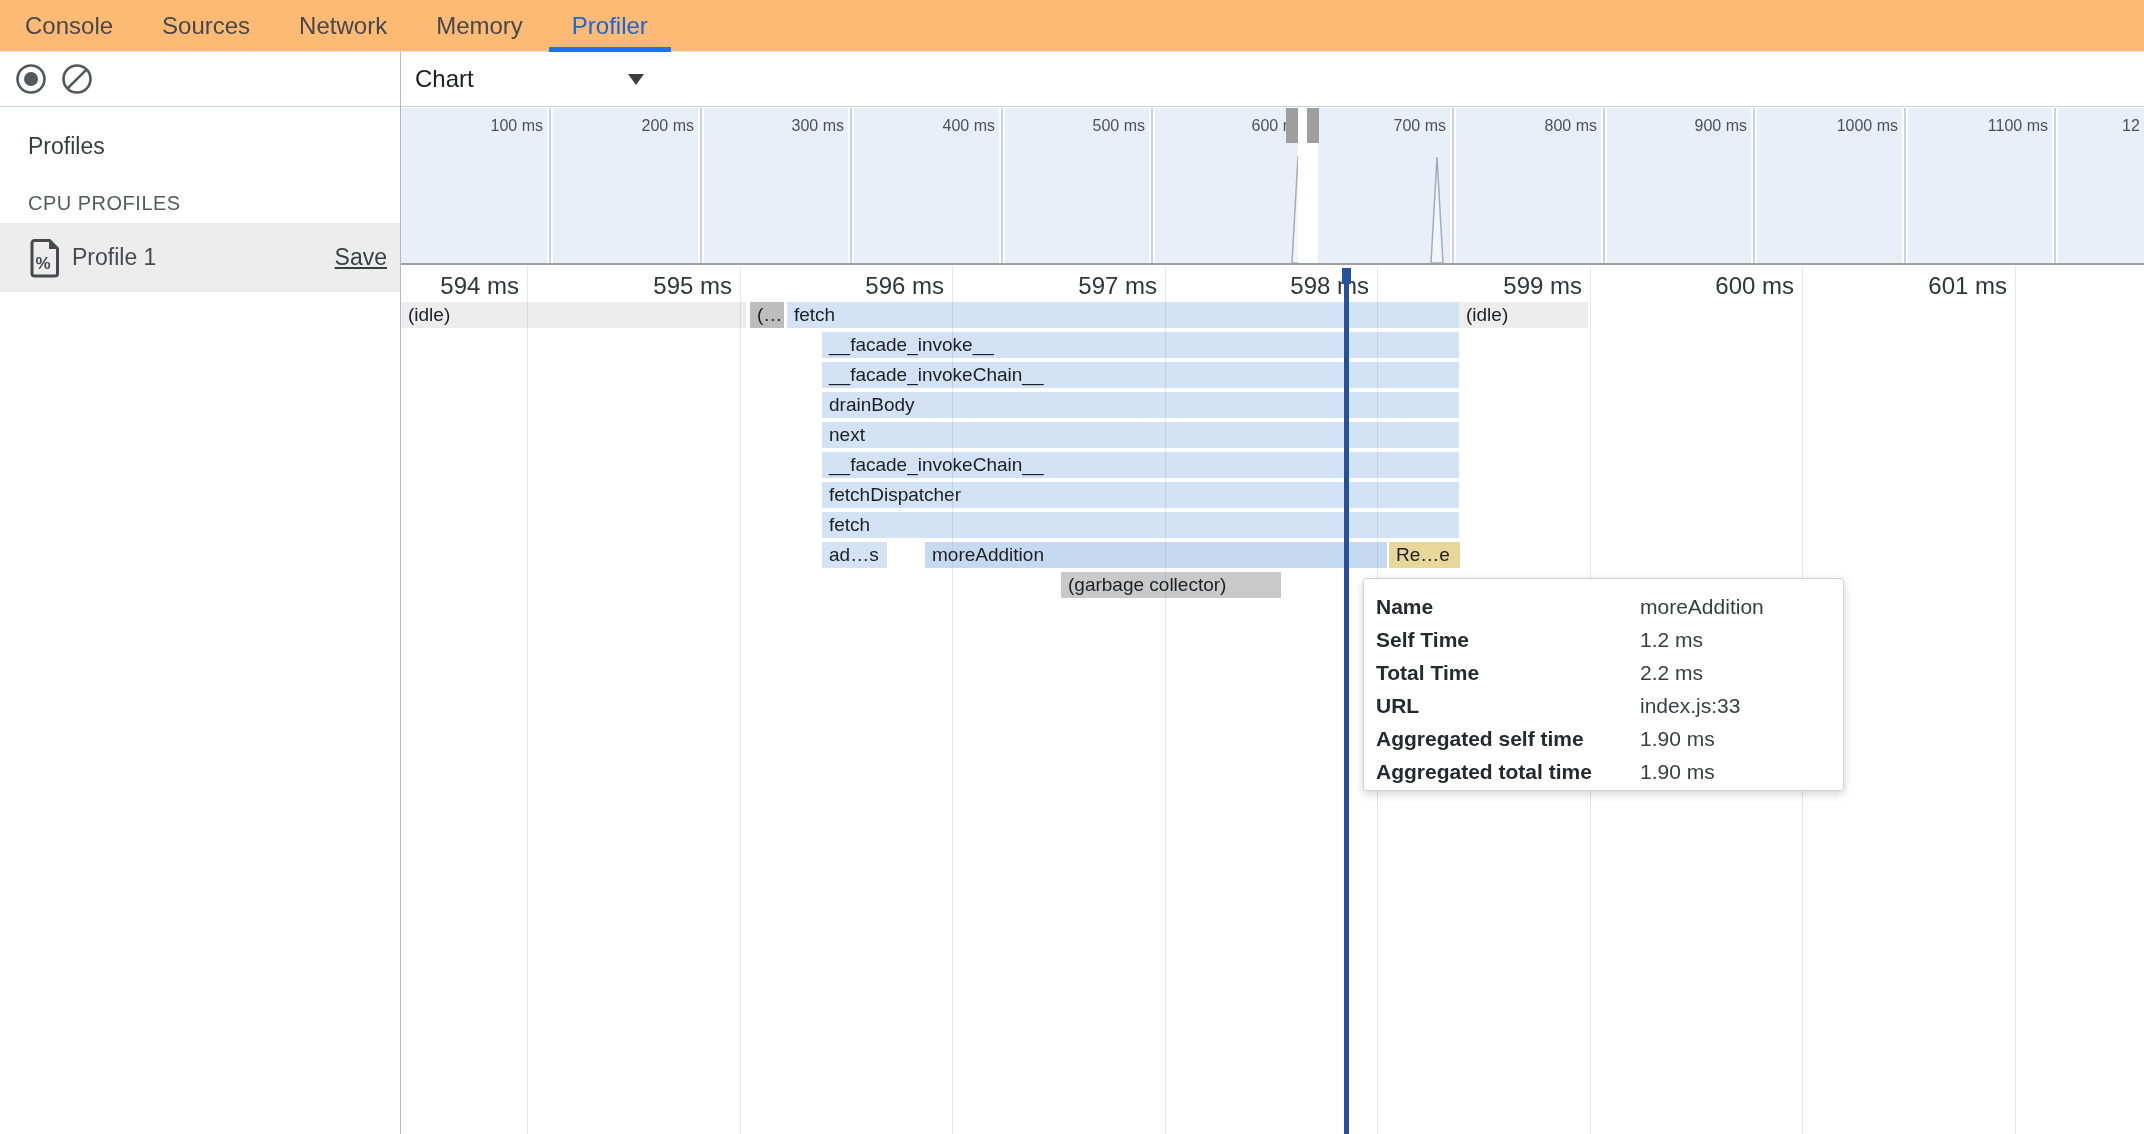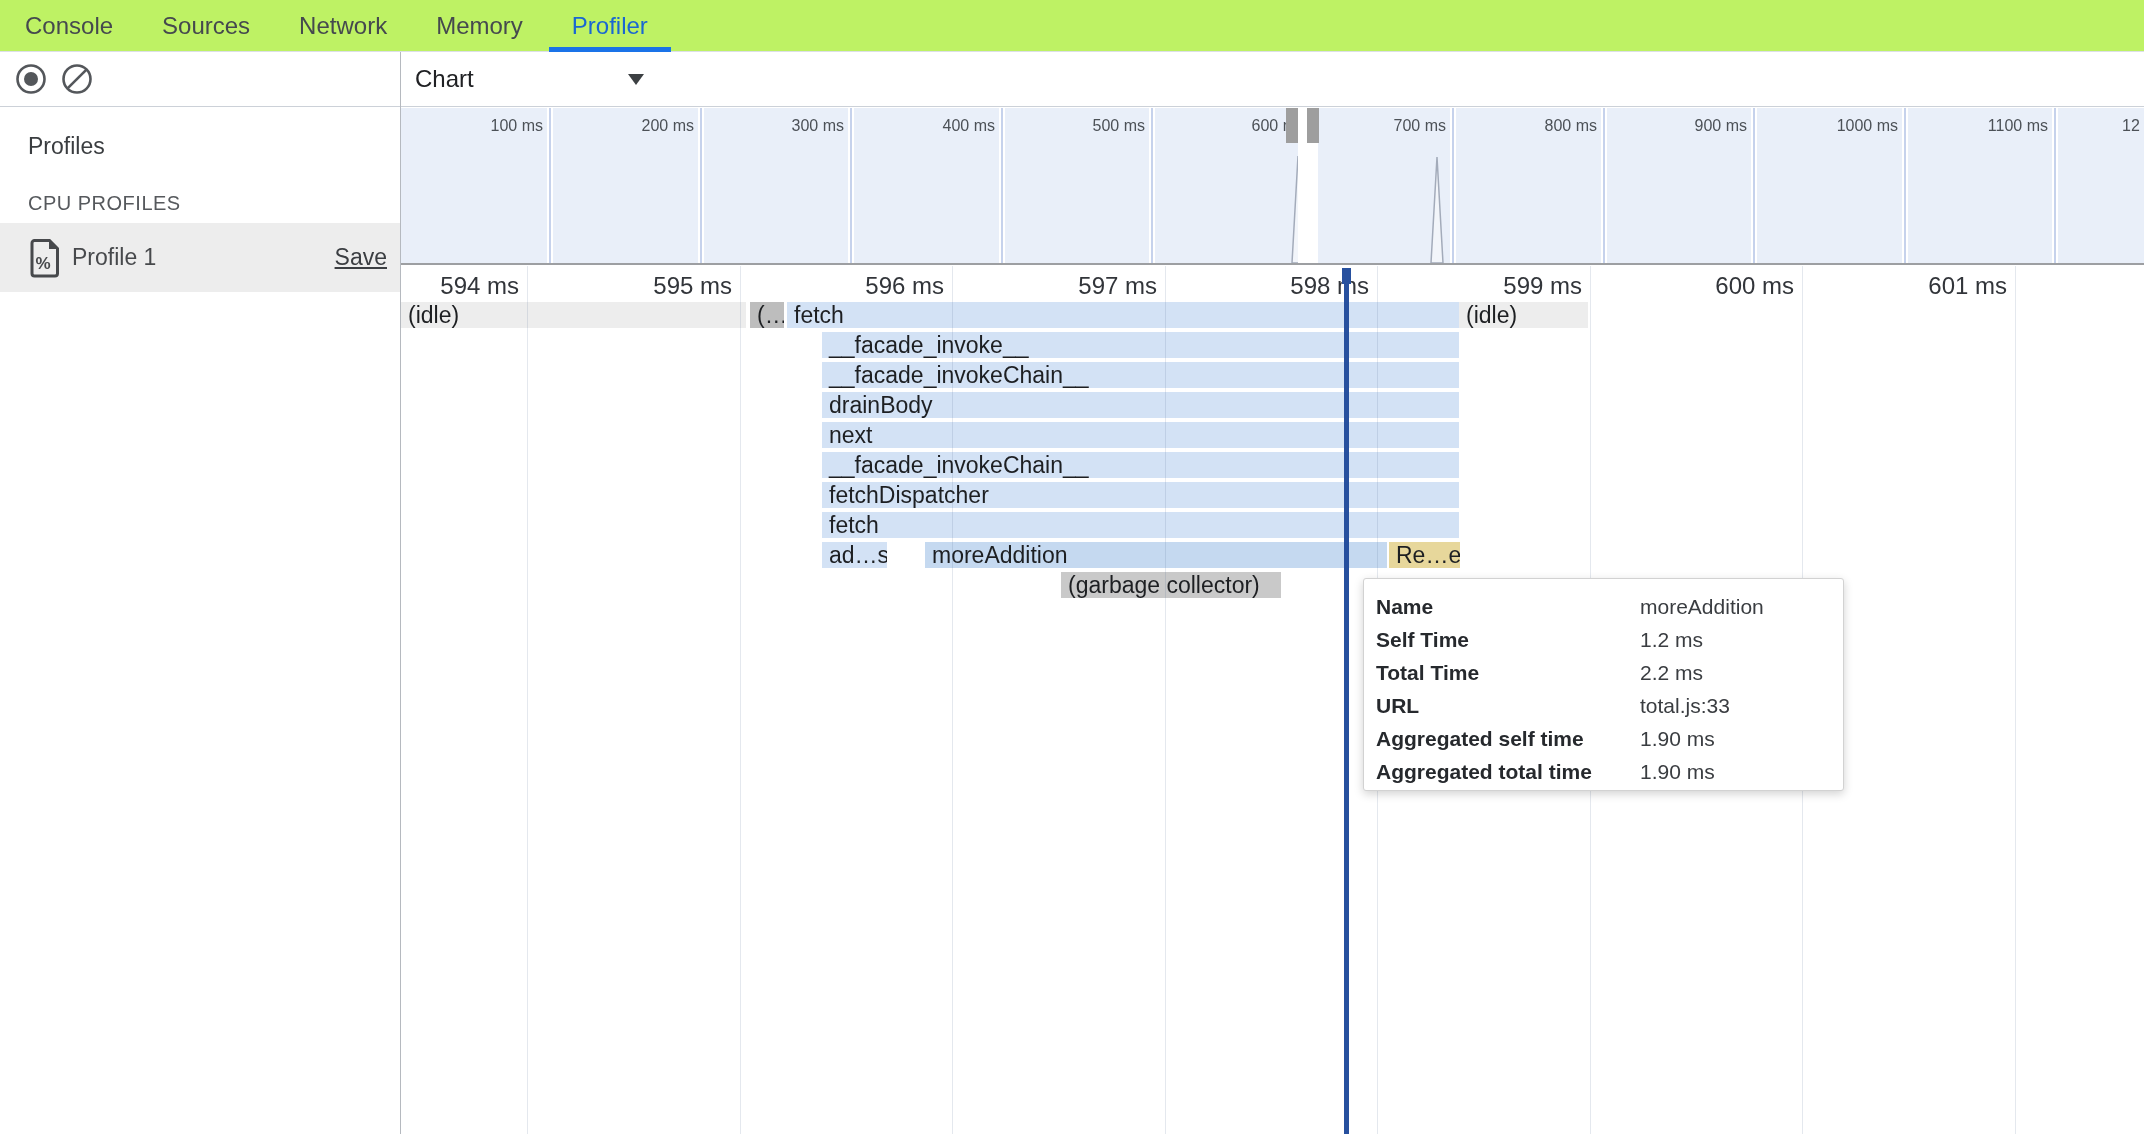--- a/index.html
+++ b/index.html
@@ -1,19 +1,19 @@
 <!DOCTYPE html>
 <html><head>
 <meta charset="utf-8">
 <style>
   html,body{margin:0;padding:0;background:#fff;}
   #app{position:relative;width:2144px;height:1134px;overflow:hidden;
        font-family:"Liberation Sans",sans-serif;background:#fff;}
   
-  .tabbar{position:absolute;left:0;top:0;width:2144px;height:52px;background:#bef264;
+  .tabbar{position:absolute;left:0;top:0;width:2144px;height:52px;background:#fdba74;
           border-bottom:1px solid #dce0e7;display:flex;align-items:stretch;
           padding-left:2px;column-gap:3px;box-sizing:border-box;}
   .tab{position:relative;display:flex;align-items:center;padding:0 23px;
        font-size:24px;color:#45494e;cursor:default;}
   .tab.active{color:#1967d2;}
   .tab.active::after{content:"";position:absolute;left:0;right:0;bottom:-1px;height:5px;background:#1a73e8;}
   
   .toolbar{position:absolute;left:0;top:52px;width:2144px;height:55px;background:#fff;
            border-bottom:1px solid #ccd1d8;box-sizing:border-box;text-align:center;}
   .tb-icon{position:absolute;top:11px;width:32px;height:32px;}
@@ -35,21 +35,21 @@
   .overview{position:absolute;left:0;top:108px;width:1743px;height:157px;background:#e9eff9;}
   .ov-sep{position:absolute;top:0;width:6px;height:157px;
           background:linear-gradient(90deg,#fff 0 2px,#c6d2ec 2px 4px,#fff 4px 6px);}
   .ov-label{position:absolute;top:9px;width:140px;text-align:right;font-size:16px;color:#4c5157;}
   .ov-sel{position:absolute;top:0;width:20px;height:155px;background:#fff;}
   .ov-handle{position:absolute;top:0;width:12px;height:35px;background:#9e9e9e;}
   .ov-bottom{position:absolute;left:0;top:263px;width:1743px;height:2px;background:#9d9fa2;}
   .r-label{position:absolute;top:272px;width:170px;text-align:right;font-size:24px;color:#32353a;}
   .gridline{position:absolute;top:266px;width:1px;height:868px;background:rgba(90,110,150,.16);z-index:3;}
   
-  .frame{position:absolute;height:26px;line-height:26px;font-size:23px;color:#1d1f22;
+  .frame{position:absolute;height:26px;line-height:26px;font-size:19px;color:#1d1f22;
          padding-left:7px;box-sizing:border-box;overflow:hidden;white-space:nowrap;z-index:2;}
   .f-blue{background:#d3e2f5;}
   .f-blued{background:#c5d9f0;}
   .f-idle{background:#ededed;}
   .f-trunc{background:#bdbdbd;}
   .f-gc{background:#c9c9c9;}
   .f-yellow{background:#e7d79b;}
   
   .marker{position:absolute;left:943px;top:268px;width:5px;height:866px;background:#27509e;z-index:4;}
   .marker-nub{position:absolute;left:941px;top:268px;width:9px;height:16px;background:#27509e;z-index:4;}
@@ -188,21 +188,21 @@
       <div class="tt-row">
         <span class="tt-label">Self Time</span>
         <span class="tt-value">1.2 ms</span>
       </div>
       <div class="tt-row">
         <span class="tt-label">Total Time</span>
         <span class="tt-value">2.2 ms</span>
       </div>
       <div class="tt-row">
         <span class="tt-label">URL</span>
-        <span class="tt-value">total.js:33</span>
+        <span class="tt-value">index.js:33</span>
       </div>
       <div class="tt-row">
         <span class="tt-label">Aggregated self time</span>
         <span class="tt-value">1.90 ms</span>
       </div>
       <div class="tt-row">
         <span class="tt-label">Aggregated total time</span>
         <span class="tt-value">1.90 ms</span>
       </div>
     </div>

